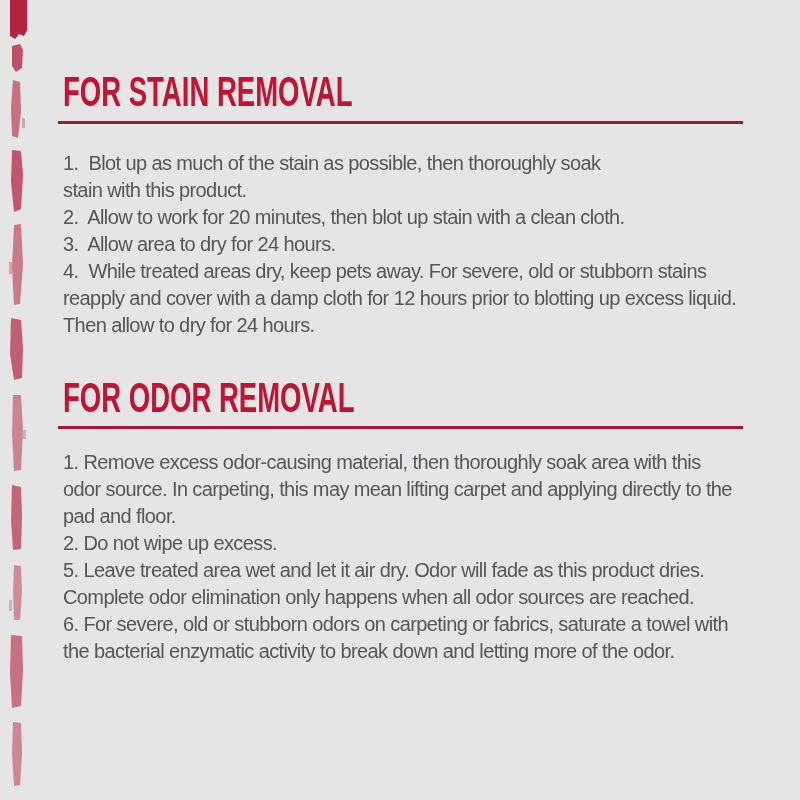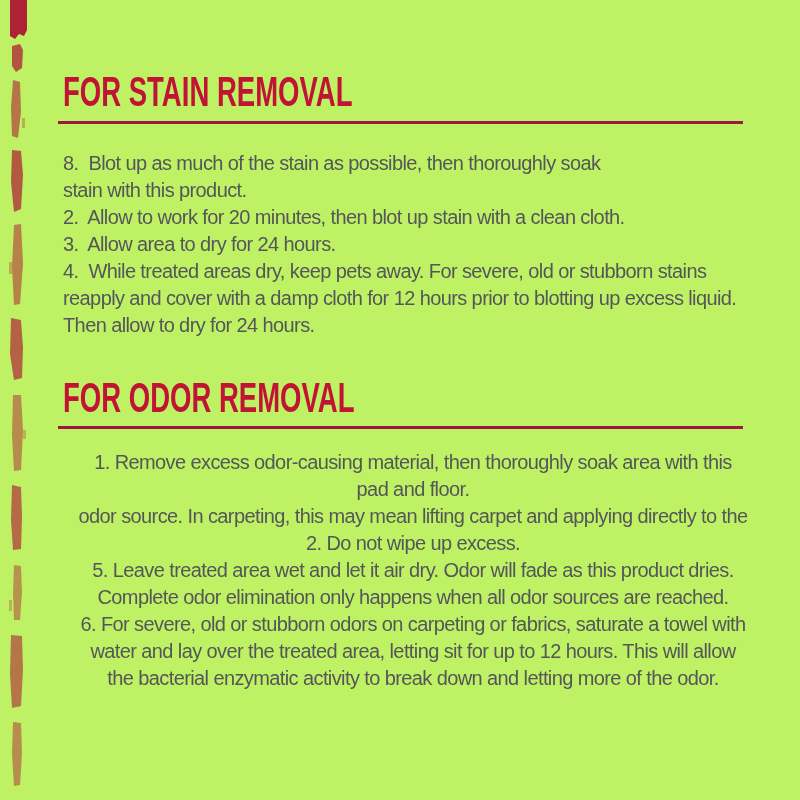--- a/index.html
+++ b/index.html
@@ -4,21 +4,21 @@
 <style>
   html, body {
     margin: 0;
     padding: 0;
     background: #ffffff;
   }
   .page {
     position: relative;
     width: 800px;
     height: 800px;
-    background: #bef264;
+    background: #e5e5e5;
     overflow: hidden;
     font-family: "Liberation Sans", sans-serif;
   }
   .grunge-edge {
     position: absolute;
     left: 0;
     top: 0;
     width: 34px;
     height: 800px;
   }
@@ -42,21 +42,21 @@
     height: 3px;
   }
   .rule-1 { top: 121px; }
   .rule-2 { top: 426px; }
   .body-block {
     position: absolute;
     left: 63px;
     width: 700px;
   }
   .body-1 { top: 150px; }
-  .body-2 { top: 449px; text-align: center; }
+  .body-2 { top: 449px; }
   .body-line {
     font-size: 20px;
     line-height: 27px;
     letter-spacing: -0.6px;
     white-space: pre;
     font-weight: 400;
   }
 </style>
 </head>
 <body>
@@ -79,36 +79,35 @@
       <rect x="22" y="118" width="3" height="10" opacity="0.3"></rect>
       <rect x="9" y="262" width="3" height="12" opacity="0.3"></rect>
       <rect x="23" y="430" width="3" height="9" opacity="0.28"></rect>
       <rect x="9" y="600" width="3" height="11" opacity="0.28"></rect>
     </g>
   </svg>
 
   <div class="section-title title-1" style="color: rgb(193, 19, 52);">FOR STAIN REMOVAL</div>
   <div class="rule rule-1" style="background: rgb(157, 26, 62);"></div>
   <div class="body-block body-1" style="color: rgb(85, 86, 90);">
-      <div class="body-line">8.  Blot up as much of the stain as possible, then thoroughly soak</div>
+      <div class="body-line">1.  Blot up as much of the stain as possible, then thoroughly soak</div>
       <div class="body-line">stain with this product.</div>
       <div class="body-line">2.  Allow to work for 20 minutes, then blot up stain with a clean cloth.</div>
       <div class="body-line">3.  Allow area to dry for 24 hours.</div>
       <div class="body-line">4.  While treated areas dry, keep pets away. For severe, old or stubborn stains</div>
       <div class="body-line">reapply and cover with a damp cloth for 12 hours prior to blotting up excess liquid.</div>
       <div class="body-line">Then allow to dry for 24 hours.</div>
     </div>
 
   <div class="section-title title-2" style="color: rgb(193, 19, 52);">FOR ODOR REMOVAL</div>
   <div class="rule rule-2" style="background: rgb(157, 26, 62);"></div>
   <div class="body-block body-2" style="color: rgb(85, 86, 90);">
       <div class="body-line">1. Remove excess odor-causing material, then thoroughly soak area with this</div>
+      <div class="body-line">odor source. In carpeting, this may mean lifting carpet and applying directly to the</div>
       <div class="body-line">pad and floor.</div>
-      <div class="body-line">odor source. In carpeting, this may mean lifting carpet and applying directly to the</div>
       <div class="body-line">2. Do not wipe up excess.</div>
       <div class="body-line">5. Leave treated area wet and let it air dry. Odor will fade as this product dries.</div>
       <div class="body-line">Complete odor elimination only happens when all odor sources are reached.</div>
       <div class="body-line">6. For severe, old or stubborn odors on carpeting or fabrics, saturate a towel with</div>
-      <div class="body-line">water and lay over the treated area, letting sit for up to 12 hours. This will allow</div>
       <div class="body-line">the bacterial enzymatic activity to break down and letting more of the odor.</div>
     </div>
 
 </div>
 
 </body></html>

